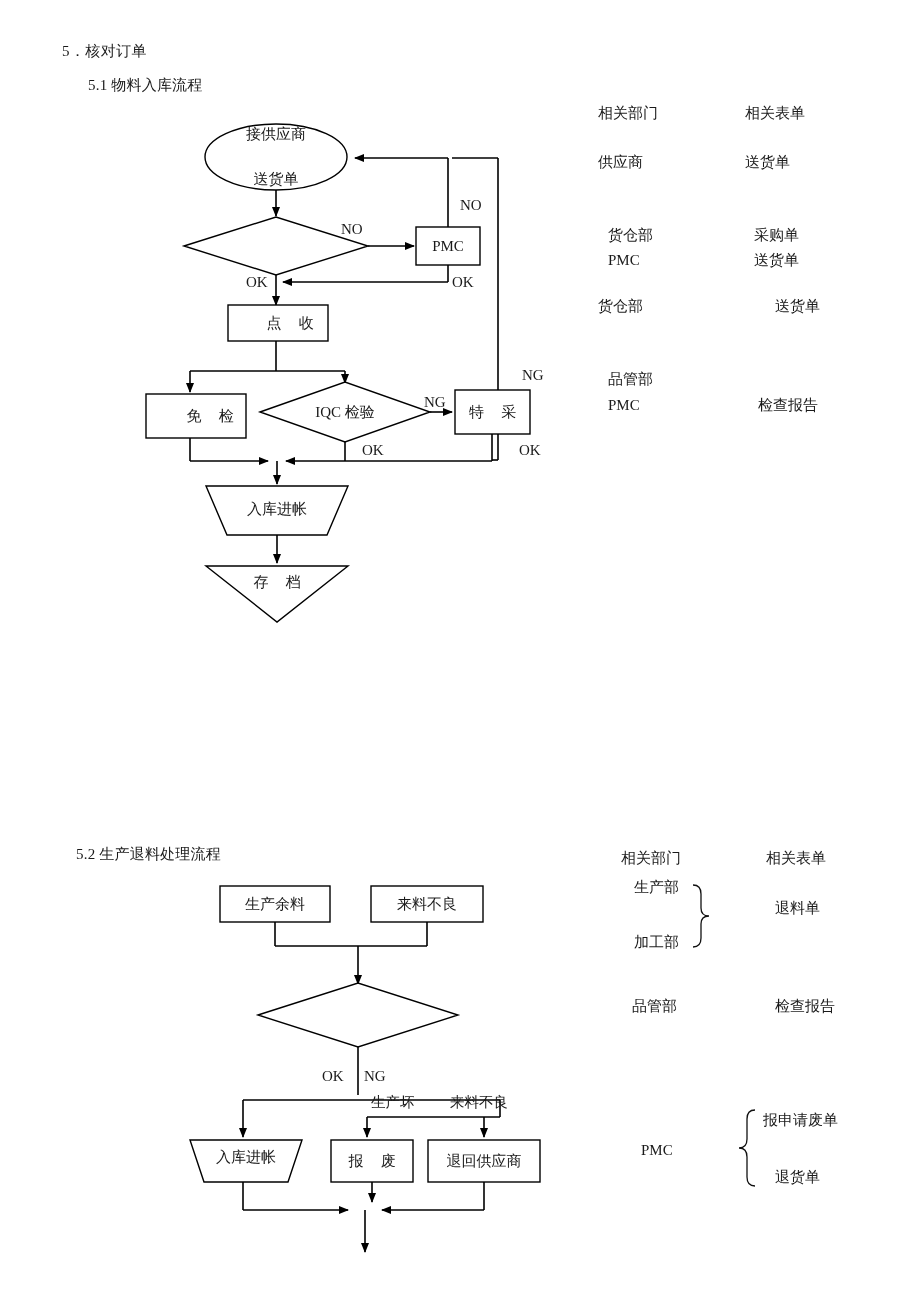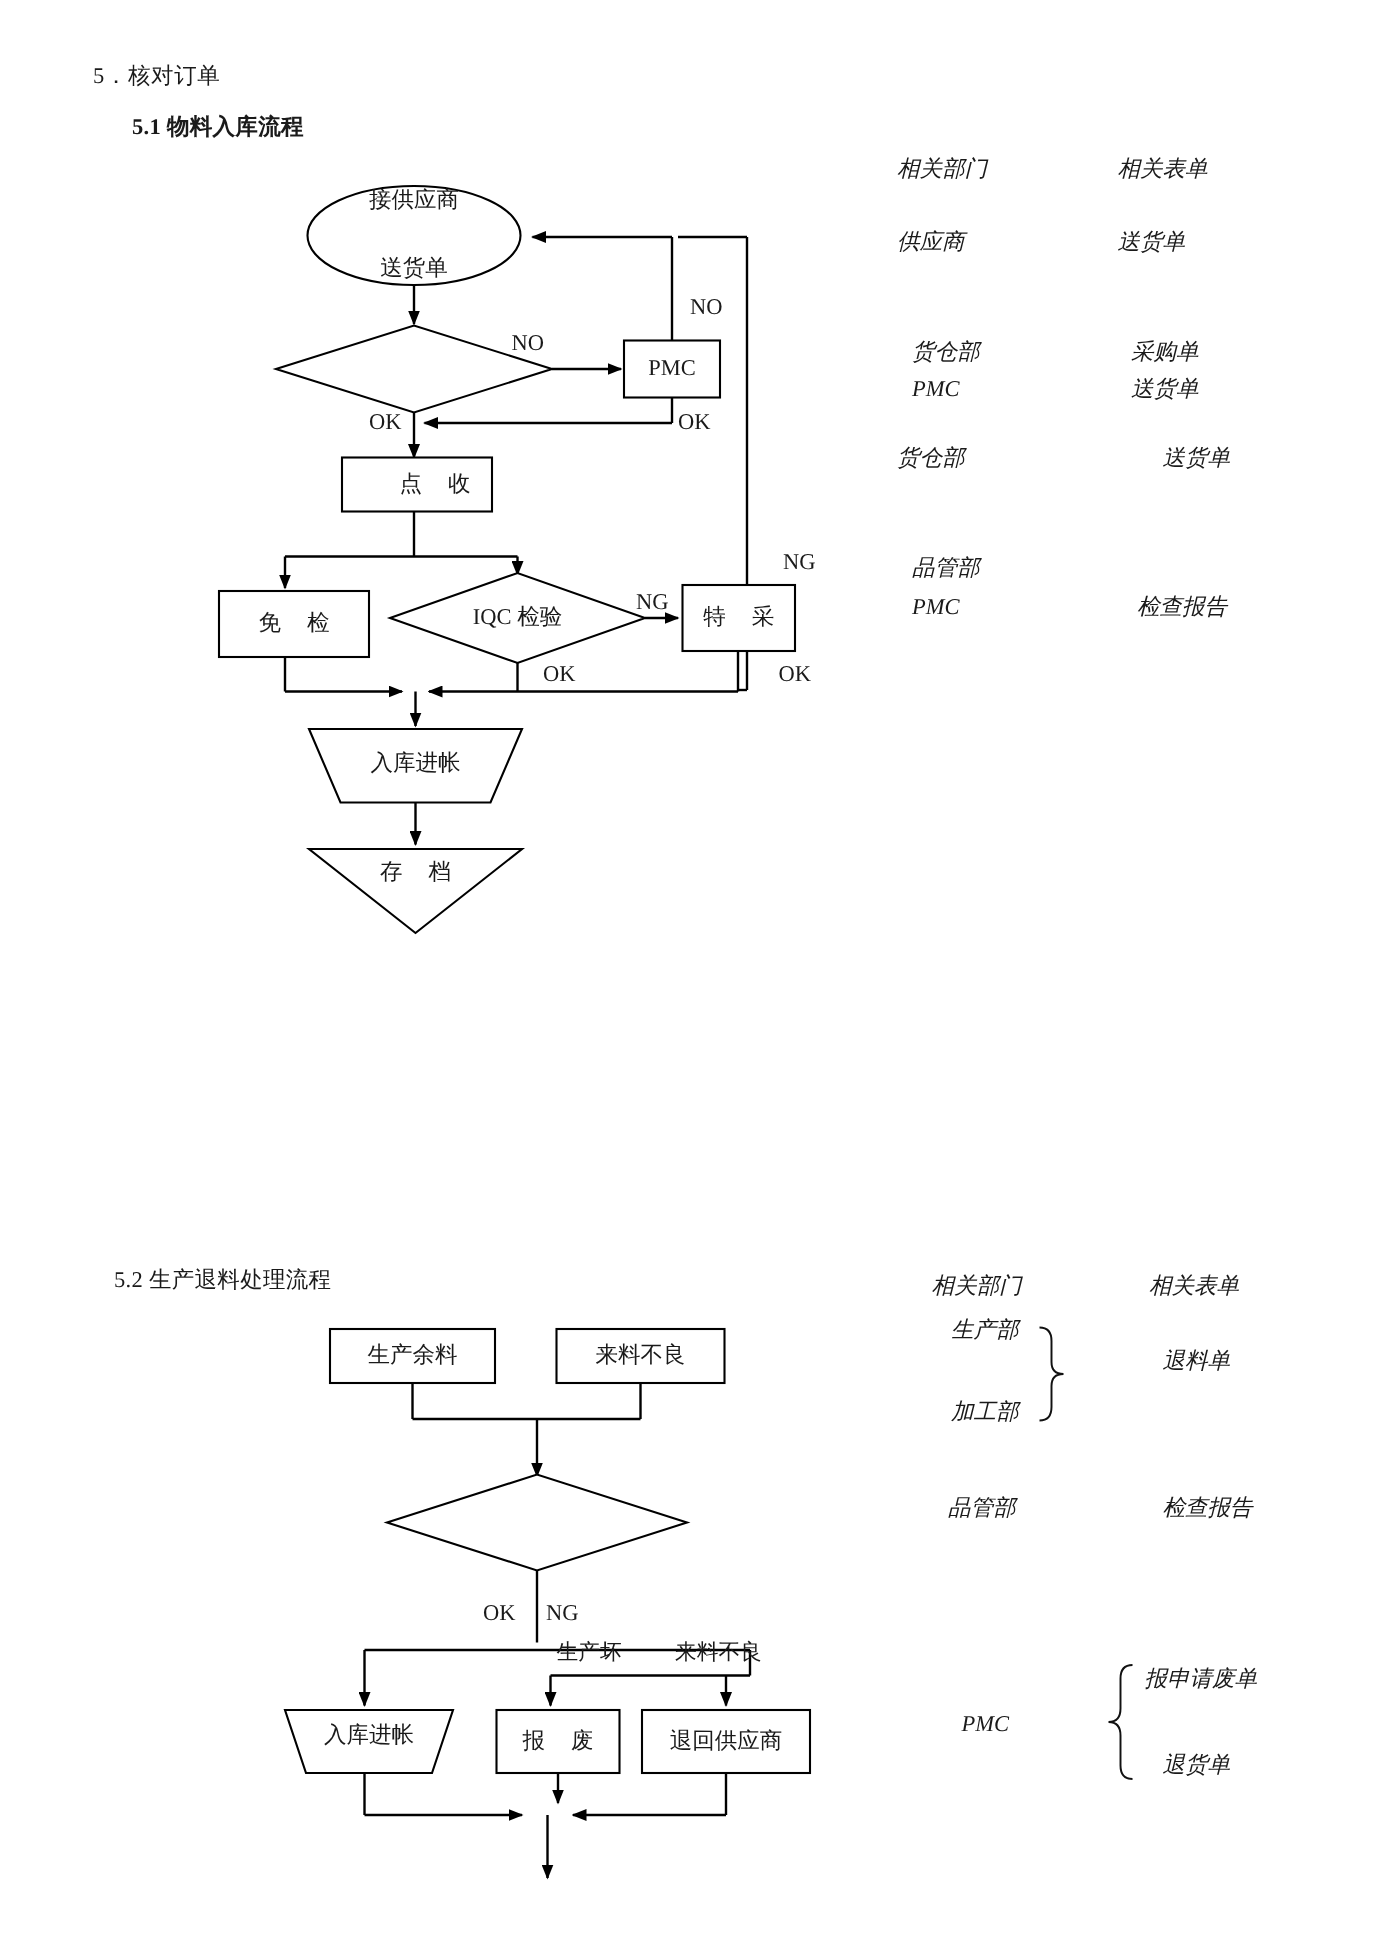--- a/index.html
+++ b/index.html
@@ -8,21 +8,21 @@
     background:#ffffff;
     font-family:"Liberation Serif","DejaVu Serif",serif;
     color:#1a1a1a;
     position:relative;
     overflow:hidden;
   }
   .page{position:absolute;left:0;top:0;width:920px;height:1302px;}
 
   
   .txt{position:absolute;white-space:nowrap;line-height:1;}
-  .t15{font-size:15px;font-style:italic;}
+  .t15{font-size:15px;}
 
   
   .h-main{font-size:15px;letter-spacing:.4px;}
   .h-sub{font-size:15px;letter-spacing:.2px;}
 
   
   svg.flow{position:absolute;left:0;top:0;overflow:visible;}
   svg.flow line,svg.flow path,svg.flow polygon,svg.flow ellipse,svg.flow rect{
     stroke:#000;fill:none;stroke-width:1.6;
   }
@@ -41,21 +41,21 @@
 </style>
 </head>
 <body>
 
 <div class="page">
 
   <div class="txt h-main" style="left:62px;top:44px;">
     <span>5．</span><span>核对订单</span>
   </div>
 
-  <div class="txt h-sub" style="left:88px;top:78px;font-weight:bold;">5.1 物料入库流程</div>
+  <div class="txt h-sub" style="left:88px;top:78px;">5.1 物料入库流程</div>
 
   <div class="txt h-sub" style="left:76px;top:847px;">5.2 生产退料处理流程</div>
 
   <svg class="flow" width="920" height="660" viewBox="0 0 920 660" style="top:0;left:0;">
     <defs>
       <marker id="ar" markerWidth="10" markerHeight="8" refX="9" refY="4" orient="auto" markerUnits="userSpaceOnUse">
         <polygon points="0,0 10,4 0,8" class="solidhead"></polygon>
       </marker>
       <marker id="arL" markerWidth="10" markerHeight="8" refX="9" refY="4" orient="auto" markerUnits="userSpaceOnUse">
         <polygon points="0,0 10,4 0,8" class="solidhead"></polygon>
@@ -118,21 +118,21 @@
 
     <polygon class="shape" points="206,566 348,566 277,622"></polygon>
   </svg>
 
   <div class="nodetext" style="left:205px;top:124px;width:142px;height:66px;flex-direction:column;gap:26px;">
     <span>接供应商</span>
     <span>送货单</span>
   </div>
   <div class="nodetext" style="left:416px;top:227px;width:64px;height:38px;">PMC</div>
   <div class="nodetext sp2" style="left:228px;top:305px;width:124px;height:36px;">点  收</div>
-  <div class="nodetext sp2" style="left:146px;top:394px;width:100px;height:44px;">免  检</div>
+  <div class="nodetext sp2" style="left:146px;top:394px;width:100px;height:44px;padding-left:14px;">免  检</div>
   <div class="nodetext" style="left:262px;top:398px;width:166px;height:28px;">IQC 检验</div>
   <div class="nodetext sp2" style="left:455px;top:390px;width:75px;height:44px;">特  采</div>
   <div class="nodetext" style="left:207px;top:494px;width:140px;height:30px;">入库进帐</div>
   <div class="nodetext sp2" style="left:207px;top:568px;width:140px;height:28px;">存  档</div>
 
   <div class="lbl lbl-en" style="left:341px;top:222px;">NO</div>
   <div class="lbl lbl-en" style="left:460px;top:198px;">NO</div>
   <div class="lbl lbl-en" style="left:246px;top:275px;">OK</div>
   <div class="lbl lbl-en" style="left:452px;top:275px;">OK</div>
   <div class="lbl lbl-en" style="left:424px;top:395px;">NG</div>

